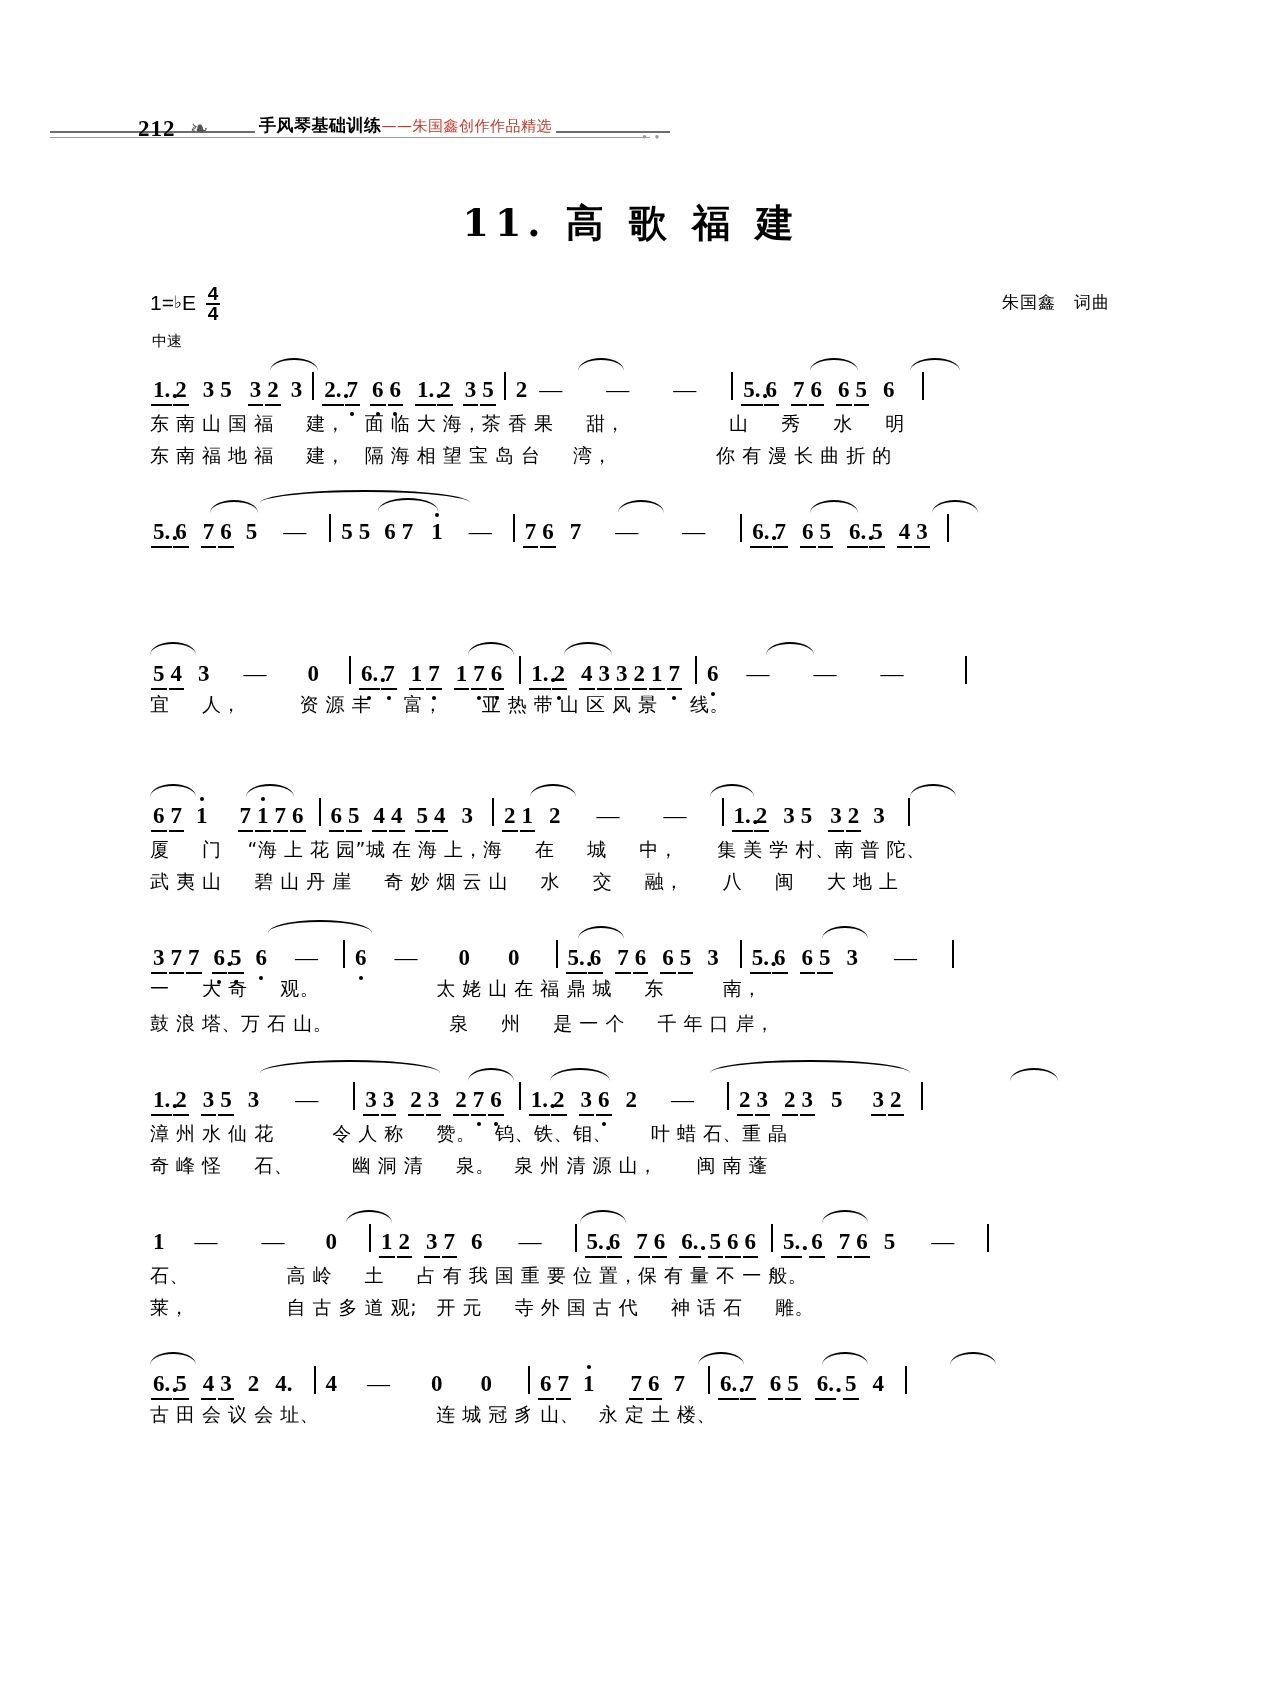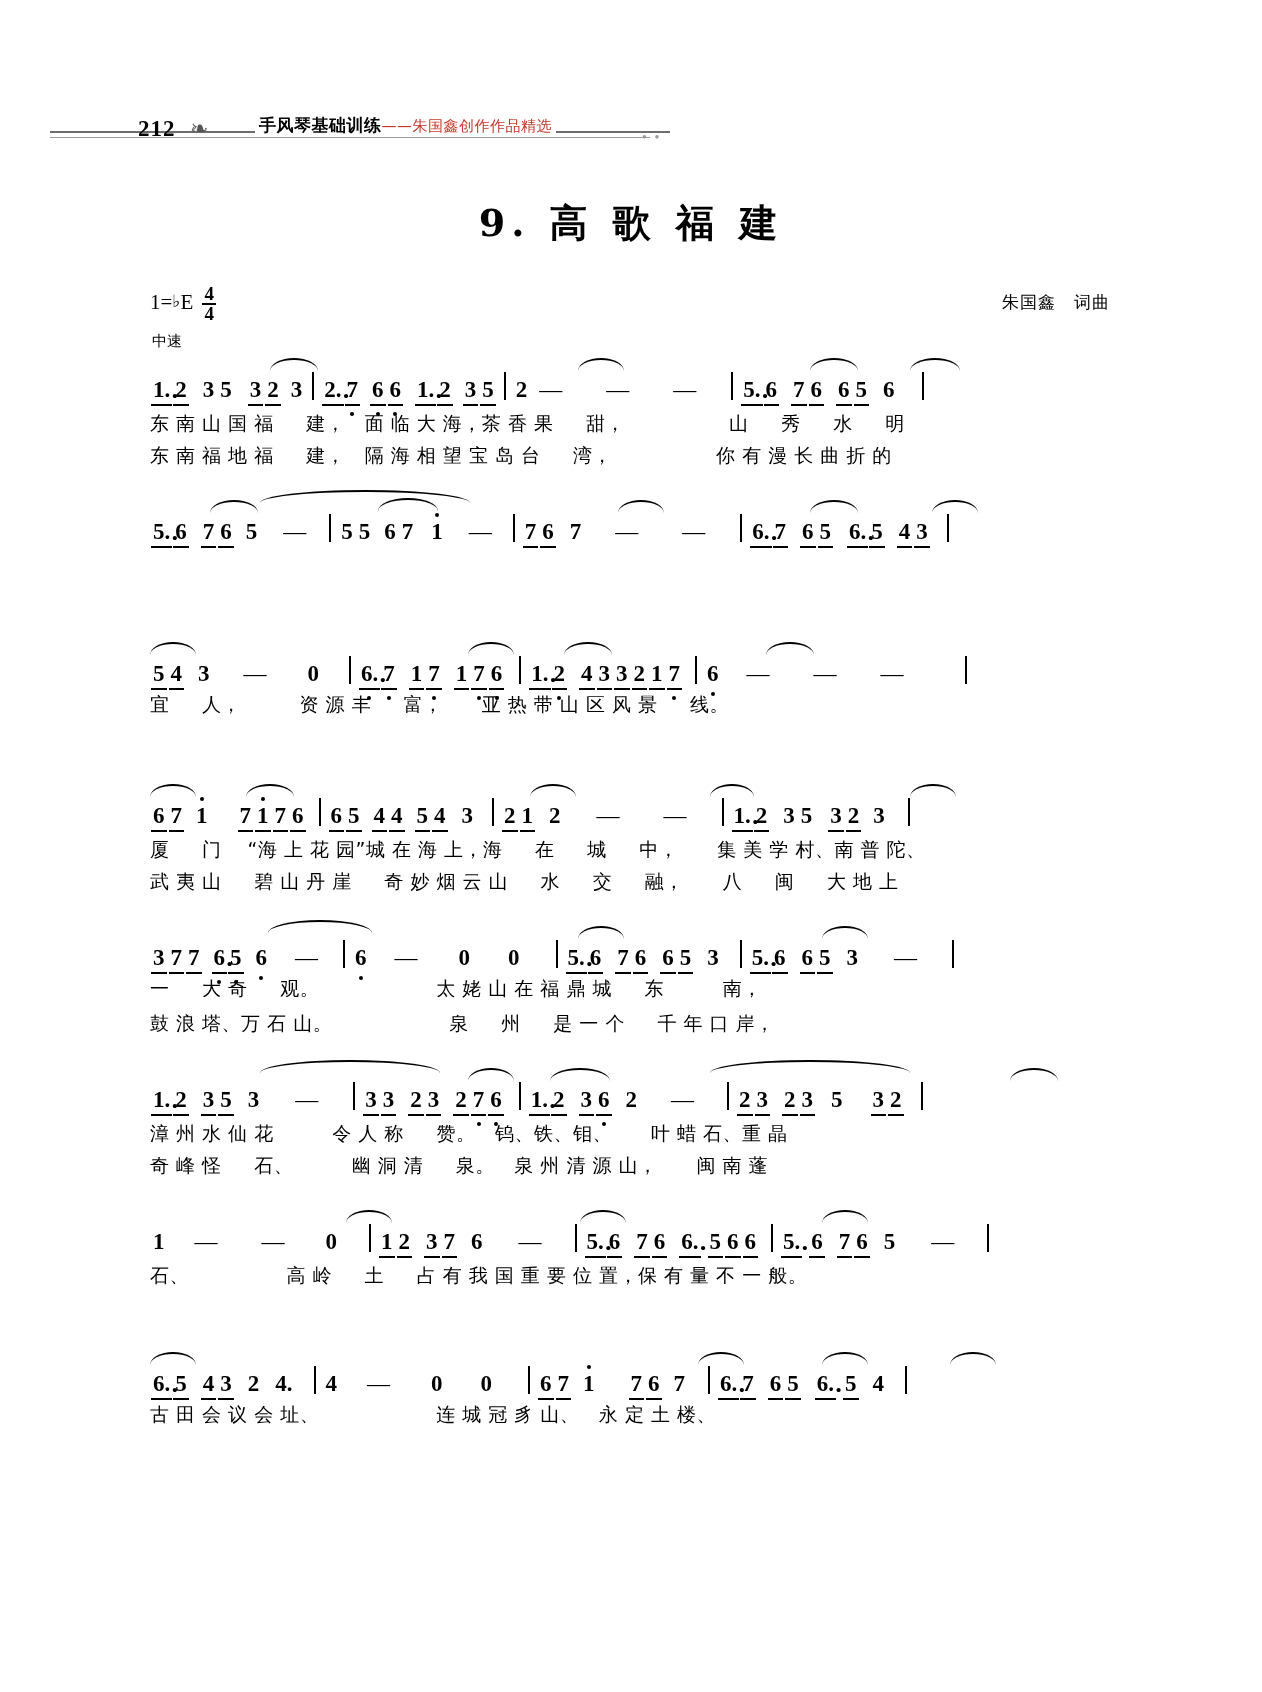--- a/index.html
+++ b/index.html
@@ -90,21 +90,21 @@
     letter-spacing: 6px;
     font-family: "DejaVu Serif", serif;
   }
 
   
   .keysig {
     position: absolute;
     left: 150px;
     top: 285px;
     font-size: 21px;
-    font-family: Liberation Serif, serif;
+    font-family: Liberation Sans, sans-serif;
   }
   .keysig .flat { font-size: 17px; vertical-align: 2px; }
   .meter {
     display: inline-block;
     vertical-align: middle;
     text-align: center;
     line-height: 0.95;
     font-size: 19px;
     font-weight: bold;
     margin-left: 4px;
@@ -238,21 +238,21 @@
   <div class="header-rule"></div>
   <div class="header-rule second"></div>
   <div class="page-number">212</div>
   <div class="header-orn">❧</div>
   <div class="header-title">
     <span>手风琴基础训练</span><span class="sub">——朱国鑫创作作品精选</span>
   </div>
   <div class="header-dots">• •</div>
 </div>
 
-<div class="song-title">9. 高 歌 福 建</div>
+<div class="song-title">11. 高 歌 福 建</div>
 
 <div class="keysig">
   <span>1=</span><span class="flat">♭</span><span>E</span>
   <span class="meter">
     <span class="num">4</span>
     <span class="den">4</span>
   </span>
 </div>
 <div class="composer">朱国鑫　词曲</div>
 <div class="tempo">中速</div>
@@ -528,20 +528,21 @@
       <span class="barline" style="margin-left:12px"></span>
       <span class="note u1 augdot"><span class="n">5.</span></span>
       <span class="note u1" style="margin-left:6px"><span class="n">6</span></span>
       <span class="note u1" style="margin-left:10px"><span class="n">7</span></span>
       <span class="note u1"><span class="n">6</span></span>
       <span class="note" style="margin-left:10px"><span class="n">5</span></span>
       <span class="note dash" style="margin-left:24px"><span class="n">—</span></span>
       <span class="barline" style="margin-left:24px"></span>
     </div>
     <div class="lyrics">石、　　　　　高 岭 　 土 　 占 有 我 国 重 要 位 置，保 有 量 不 一 般。</div>
+    <div class="lyrics second">莱，　　　　　自 古 多 道 观;　开 元 　 寺 外 国 古 代 　 神 话 石 　 雕。</div>
   </div>
 
   <div class="system">
     <div class="slur" style="left:0px; top:-4px; width:46px;"></div>
     <div class="slur" style="left:548px; top:-4px; width:46px;"></div>
     <div class="slur" style="left:672px; top:-4px; width:46px;"></div>
     <div class="slur" style="left:800px; top:-4px; width:46px;"></div>
     <div class="staff-row">
       <span class="note u1 augdot"><span class="n">6.</span></span>
       <span class="note u1"><span class="n">5</span></span>

